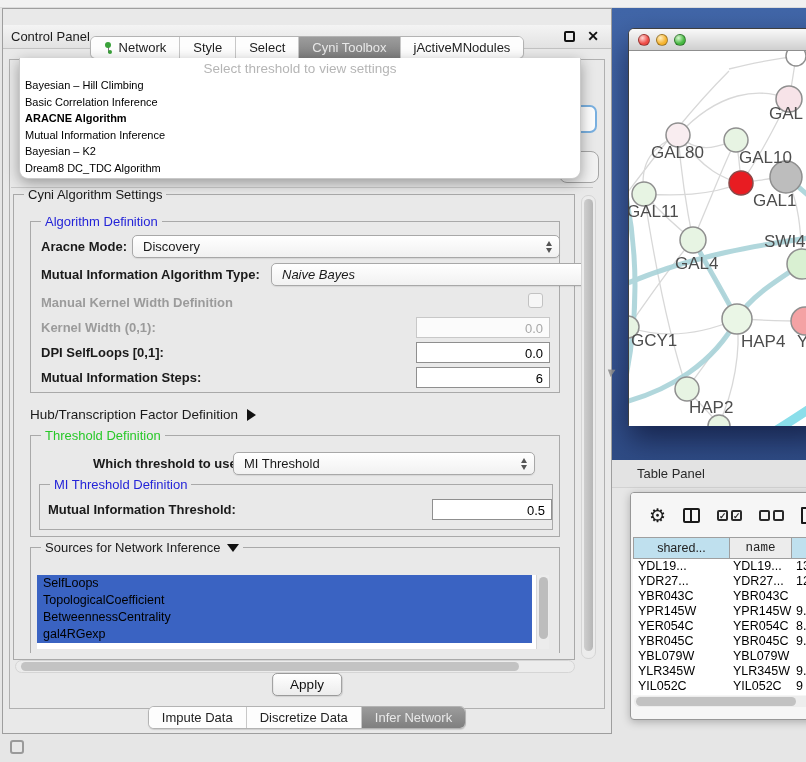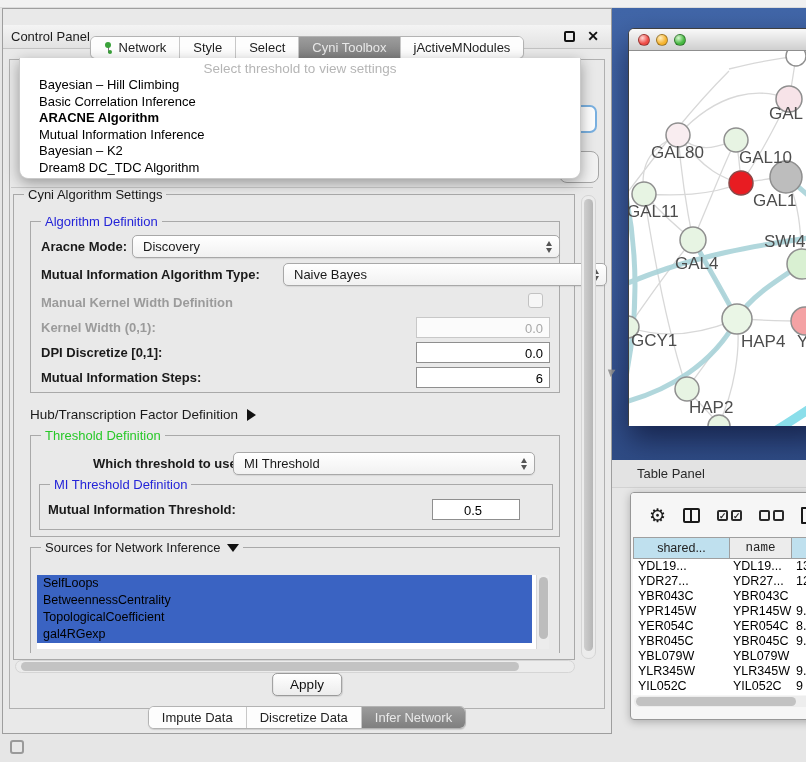--- a/index.html
+++ b/index.html
@@ -33,21 +33,21 @@
   .net-icon::after { content:""; position:absolute; left:1px; top:0; width:6px; height:6px; border-radius:50%; background:#3aa23a; box-shadow:2px 7px 0 -1px #3aa23a; }
 
   
   .frag-focus { position:absolute; left:566px; top:96px; width:28px; height:28px; border:2px solid #79b0e0; border-radius:7px; background:#fdfdfd; z-index:8; }
   .frag-corner { position:absolute; left:556px; top:142px; width:40px; height:32px; border:1px solid #a6a6a6; border-radius:8px; background:#f2f2f2; z-index:8; }
   .frag-line { position:absolute; left:8px; top:178px; width:582px; border-top:1px solid #c9c9c9; z-index:8; }
 
   
   .popup { position:absolute; left:16px; top:49px; width:562px; height:121px; background:#fff; border:1px solid #c9c9c9; border-top:none; border-radius:0 0 9px 9px; box-shadow:0 4px 14px rgba(0,0,0,.35); z-index:60; }
   .popup-header { text-align:center; color:#b5b5b5; font-size:13.5px; padding-top:3px; height:19px; }
-  .popup-item { font-size:13px; line-height:16.5px; padding-left:19px; color:#000; white-space:nowrap; }
+  .popup-item { font-size:11px; line-height:16.5px; padding-left:5px; color:#000; white-space:nowrap; }
   .popup-item.bold { font-weight:bold; }
 
   
   .gb { position:absolute; border:1px solid #a9a9a9; }
   .legend { position:absolute; top:-8px; left:10px; background:#e9e9e9; padding:0 4px; font-size:13px; color:#1a1a1a; white-space:nowrap; display:flex; align-items:center; gap:6px; }
   .legend.blue { color:#2424d8; }
   .legend.green { color:#29c829; }
 
   .lbl { position:absolute; font-size:13px; color:#1a1a1a; white-space:nowrap; }
   .lbl.b { font-weight:bold; }
@@ -182,35 +182,35 @@
         <span class="lbl b" style="left:10px; top:17px;">Aracne Mode:</span>
         <div class="combo" style="left:101px; top:13px; width:428px;">
           <span>Discovery</span>
           <span class="arrows">
               <span class="arr-up"></span>
               <span class="arr-dn"></span>
             </span>
         </div>
 
         <span class="lbl b" style="left:10px; top:45px;">Mutual Information Algorithm Type:</span>
-        <div class="combo" style="left:252px; top:41px; width:324px;">
+        <div class="combo" style="left:240px; top:41px; width:324px;font-style:italic;">
           <span>Naive Bayes</span>
           <span class="arrows">
               <span class="arr-up"></span>
               <span class="arr-dn"></span>
             </span>
         </div>
 
         <span class="lbl dis" style="left:10px; top:73px;text-align:center;">Manual Kernel Width Definition</span>
         <span class="checkbox" style="left:497px; top:71px;"></span>
 
         <span class="lbl dis" style="left:10px; top:98px;">Kernel Width (0,1):</span>
         <input class="tfield dis" style="left: 385px; top: 95px; width: 134px;" readonly="" value="0.0">
 
-        <span class="lbl b" style="left:10px; top:123px;">DPI Discretize [0,1]:</span>
+        <span class="lbl b" style="left:10px; top:123px;">DPI SelfLoops [0,1]:</span>
         <input class="tfield" style="left: 385px; top: 120px; width: 134px;" value="0.0">
 
         <span class="lbl b" style="left:10px; top:148px;">Mutual Information Steps:</span>
         <input class="tfield" style="left: 385px; top: 145px; width: 134px;" value="6">
       </div>
 
       <span class="lbl" style="left:16px; top:212px; font-size:13.5px;">
         <span>Hub/Transcription Factor Definition</span><span class="tri-right"></span>
       </span>
 
@@ -222,34 +222,34 @@
           <span>MI Threshold</span>
           <span class="arrows">
               <span class="arr-up"></span>
               <span class="arr-dn"></span>
             </span>
         </div>
 
         <div class="gb" style="left:8px; top:48px; width:514px; height:46px;">
           <span class="legend blue">MI Threshold Definition</span>
           <span class="lbl b" style="left:8px; top:17px;">Mutual Information Threshold:</span>
-          <input class="tfield" style="left: 392px; top: 14px; width: 88px; text-align: center;" value="0.5">
+          <input class="tfield" style="left: 392px; top: 14px; width: 120px;" value="0.5">
         </div>
       </div>
 
       <div class="gb" style="left:16px; top:352px; width:530px; height:106px; border-bottom:none;">
         <span class="legend">
           <span>Sources for Network Inference</span>
             <span class="tri-down"></span>
         </span>
         <span class="lbl b" style="left:14px; top:10px;margin-top:44px;">Data Attributes</span>
         <div class="attr-list">
           <div class="attr-item">SelfLoops</div>
+          <div class="attr-item">TopologicalCoefficient</div>
           <div class="attr-item">BetweennessCentrality</div>
-          <div class="attr-item">TopologicalCoefficient</div>
           <div class="attr-item">gal4RGexp</div>
           <div class="attr-vscroll">
               <div class="thumb"></div>
             </div>
         </div>
       </div>
     </div>
 
     <div class="vscroll">
         <div class="thumb"></div>

